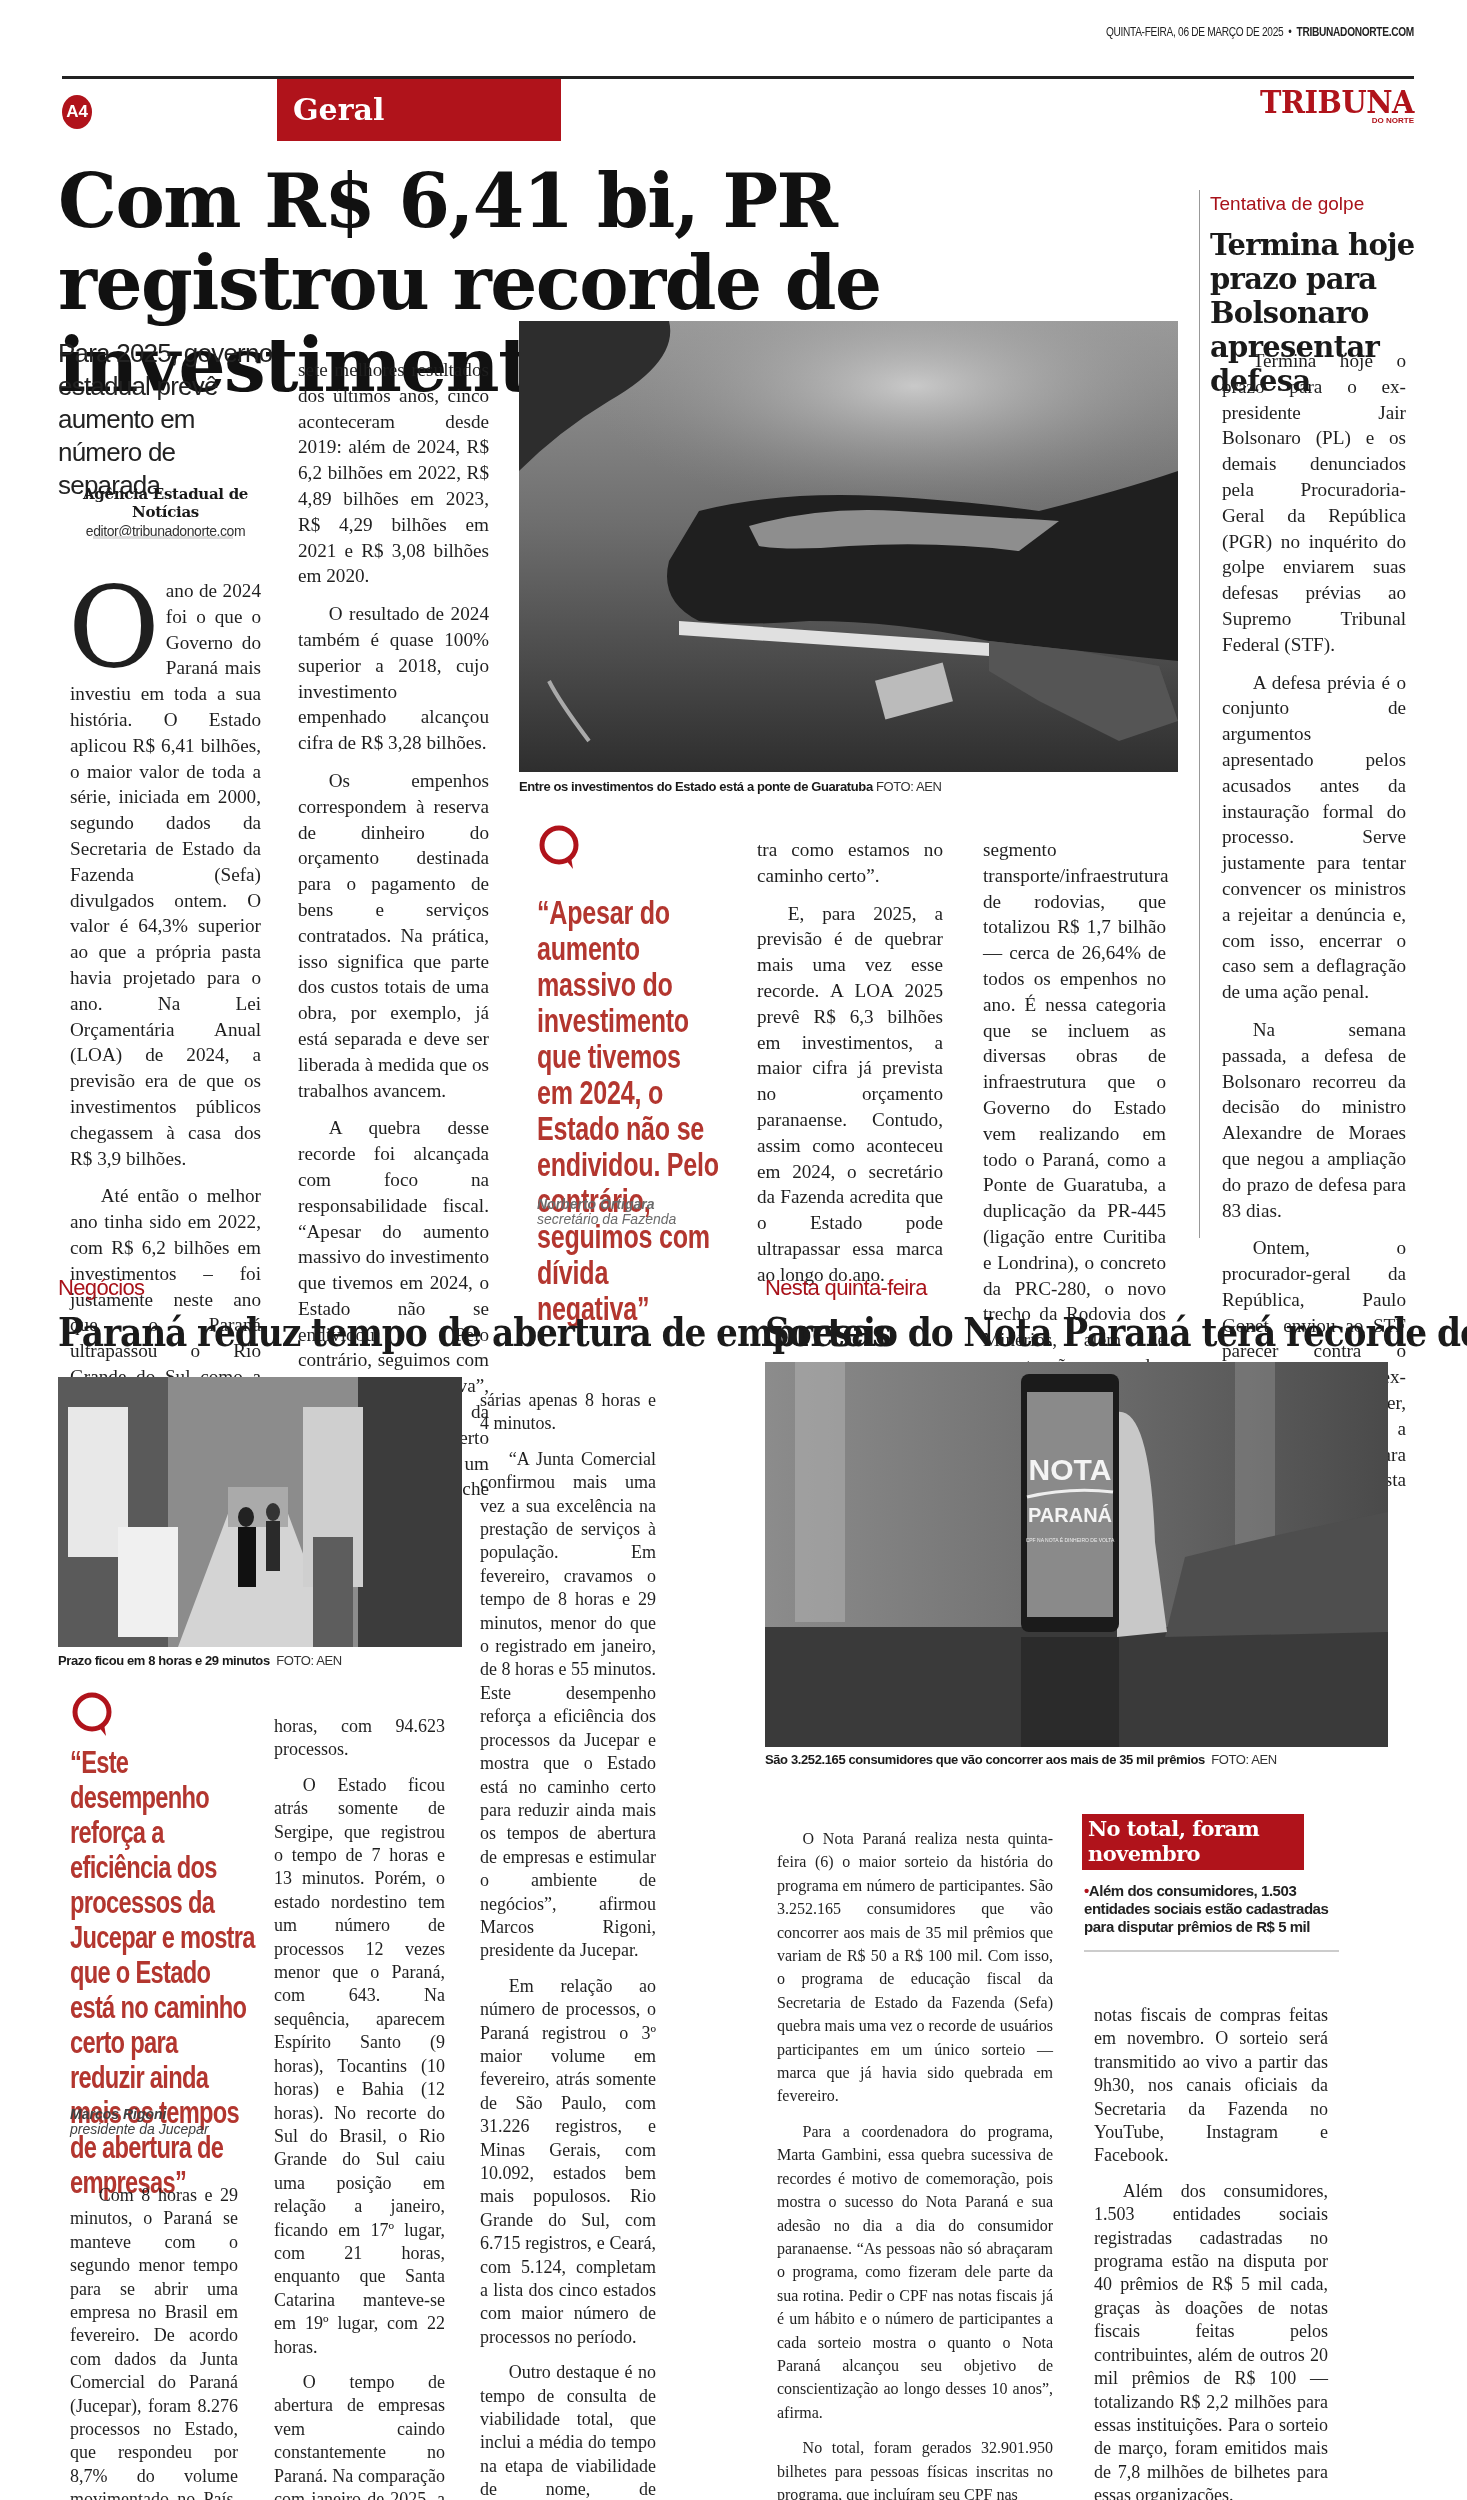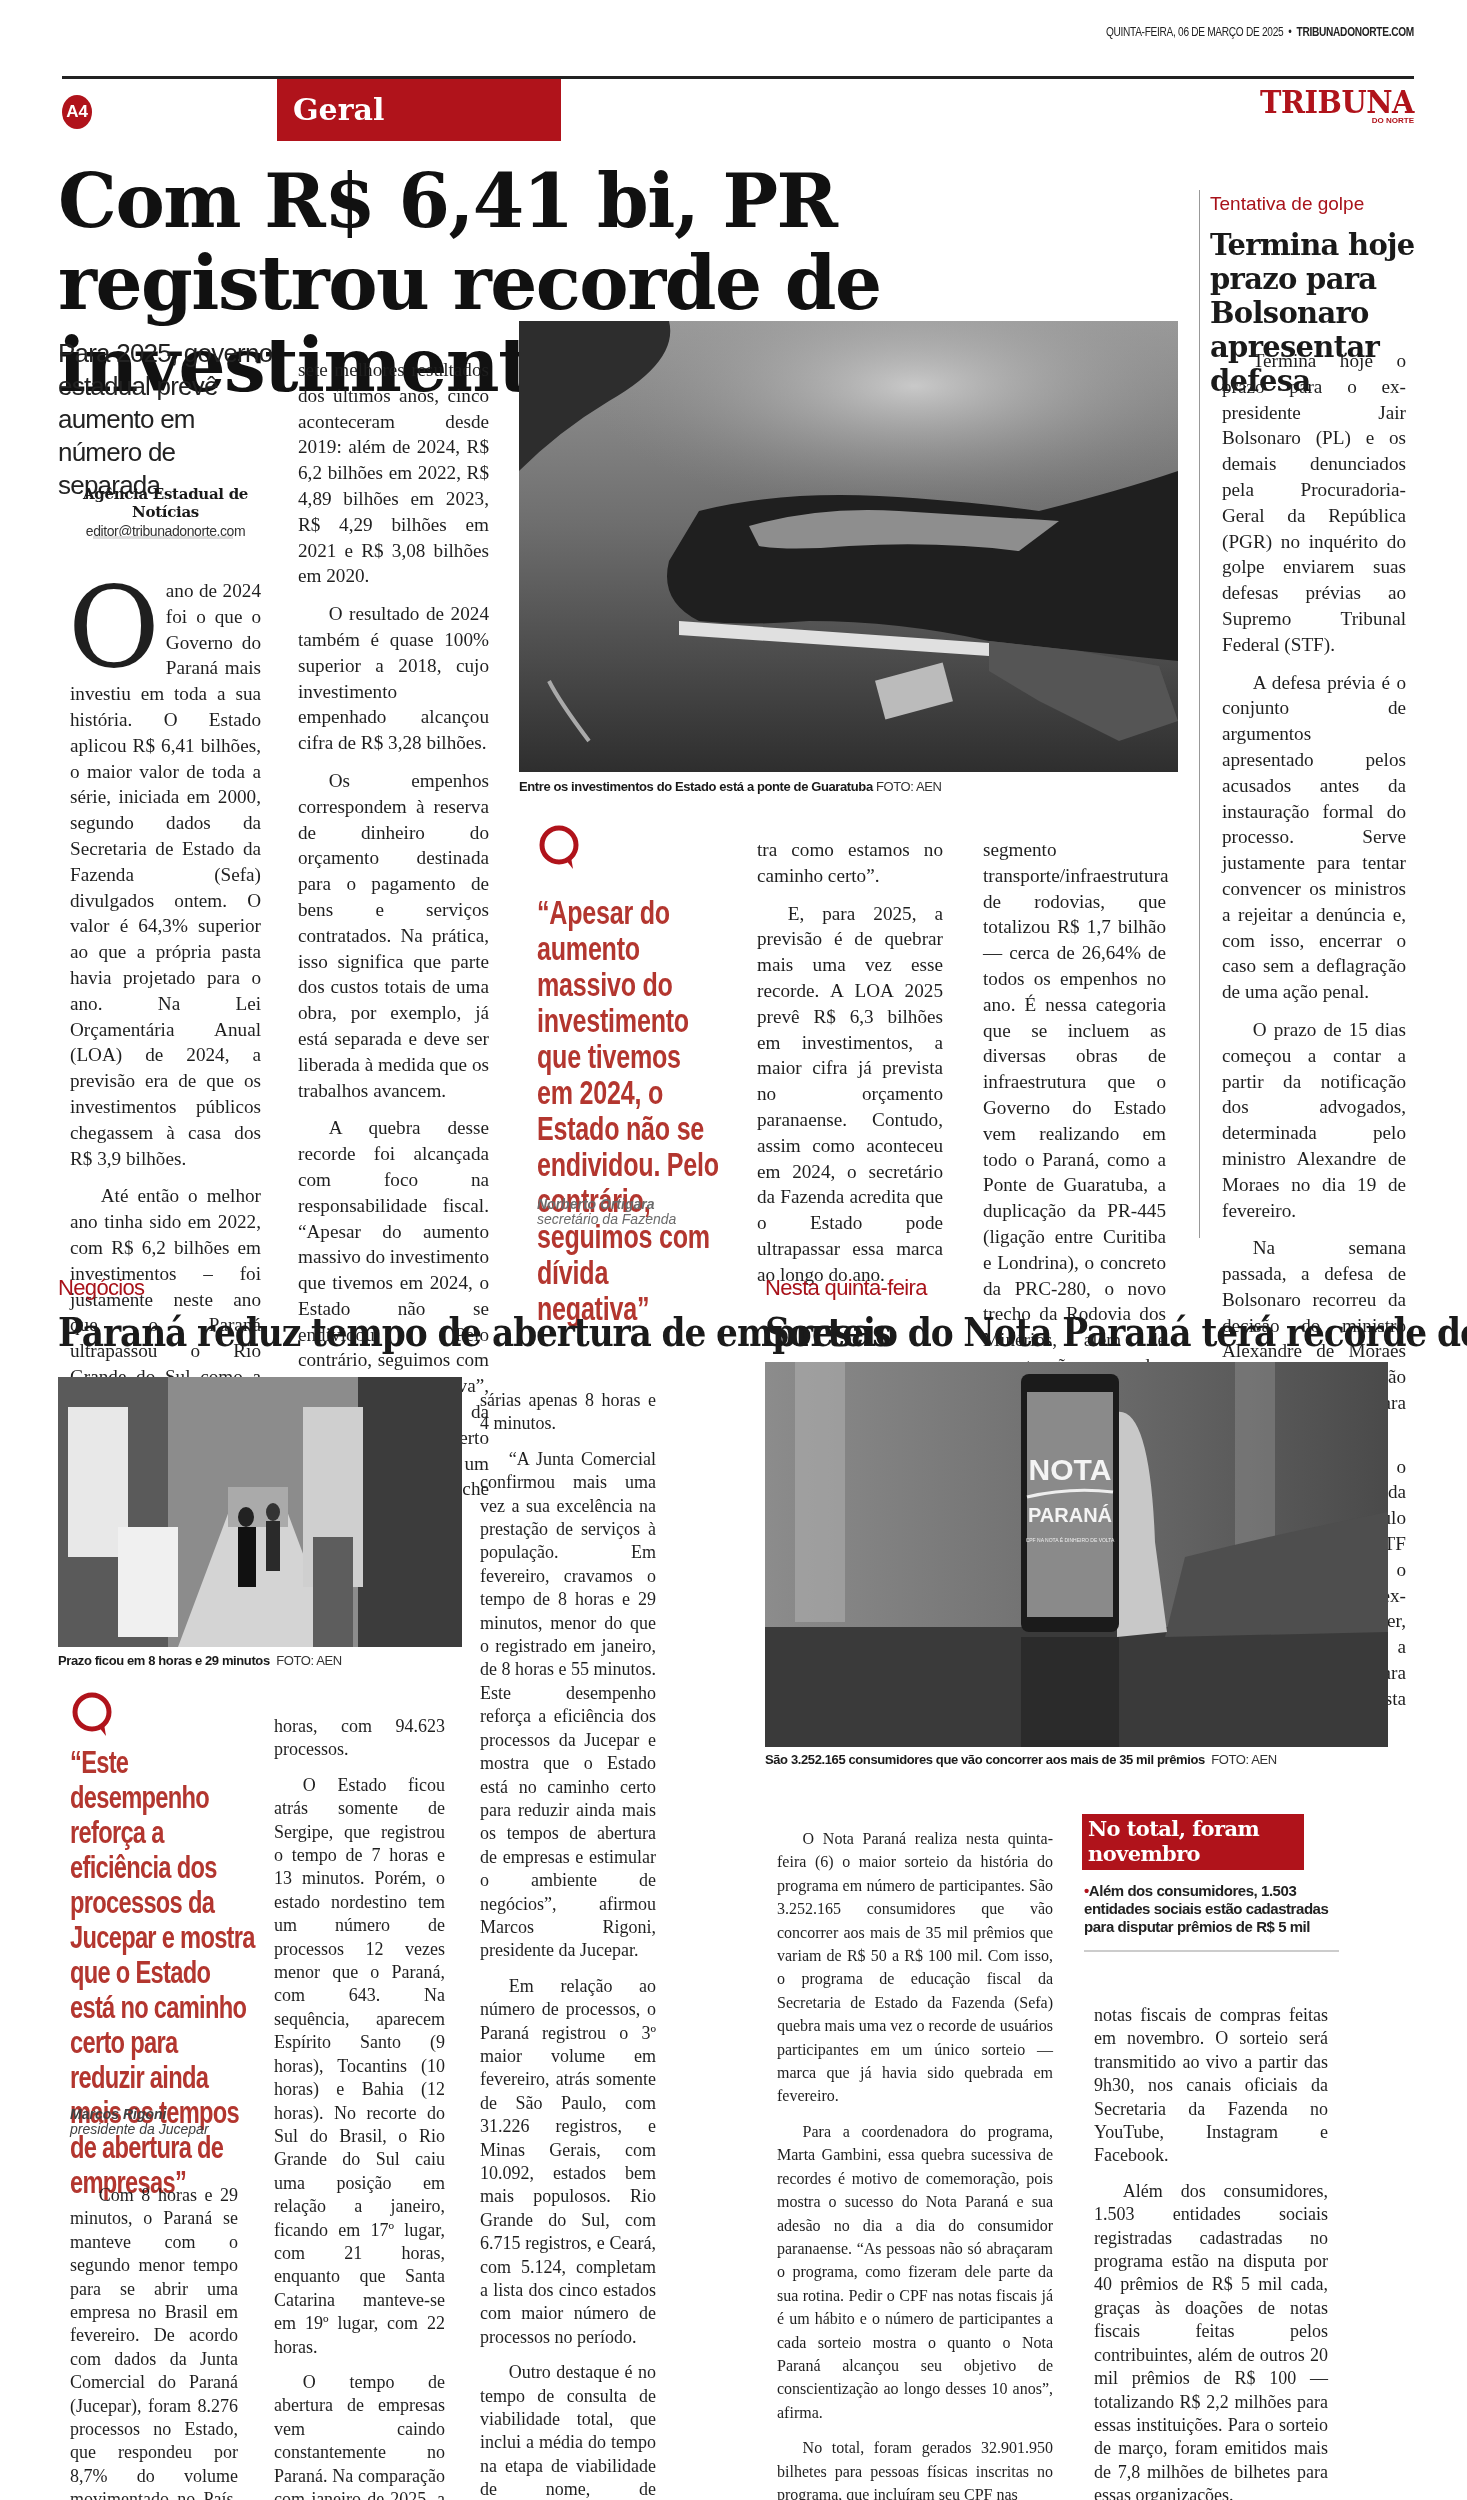--- a/index.html
+++ b/index.html
@@ -167,21 +167,20 @@
 <div id="col4" class="abs body-text lserif">
   <p class="noindent">segmento transporte/infraestrutura de rodovias, que totalizou R$ 1,7 bilhão — cerca de 26,64% de todos os empenhos no ano. É nessa categoria que se incluem as diversas obras de infraestrutura que o Governo do Estado vem realizando em todo o Paraná, como a Ponte de Guaratuba, a duplicação da PR-445 (ligação entre Curitiba e Londrina), o concreto da PRC-280, o novo trecho da Rodovia dos Minérios, além de manutenção das estruturas.</p>
 </div>
 
 <div id="sidebar-rule" class="abs"></div>
 <div id="sb-kicker" class="abs sans">Tentativa de golpe</div>
 <div id="sb-title" class="abs serif">Termina hoje prazo para Bolsonaro apresentar defesa</div>
 <div id="sb-body" class="abs body-text lserif">
   <p>Termina hoje o prazo para o ex-presidente Jair Bolsonaro (PL) e os demais denunciados pela Procuradoria-Geral da República (PGR) no inquérito do golpe enviarem suas defesas prévias ao Supremo Tribunal Federal (STF).</p>
   <p>A defesa prévia é o conjunto de argumentos apresentado pelos acusados antes da instauração formal do processo. Serve justamente para tentar convencer os ministros a rejeitar a denúncia e, com isso, encerrar o caso sem a deflagração de uma ação penal.</p>
-  <p>O prazo de 15 dias começou a contar a partir da notificação dos advogados, determinada pelo ministro Alexandre de Moraes no dia 19 de fevereiro.</p>
   <p>Na semana passada, a defesa de Bolsonaro recorreu da decisão do ministro Alexandre de Moraes que negou a ampliação do prazo de defesa para 83 dias.</p>
   <p>Ontem, o procurador-geral da República, Paulo Gonet, enviou ao STF parecer contra o recurso do ex-president. No parecer, Gonet afirma que a extensão do prazo para defesa não está prevista em lei.</p>
 </div>
 
 <div id="neg-kicker" class="abs cond">Negócios</div>
 <div id="neg-title" class="abs serif">Paraná reduz tempo de abertura de empresas</div>
 <div id="photo2" class="abs">
   <svg width="404" height="270" viewBox="0 0 404 270">
     <rect width="404" height="270" fill="#8c8c8c"></rect>
     <polygon points="120,270 280,270 220,110 180,110" fill="#d4d4d4"></polygon>

